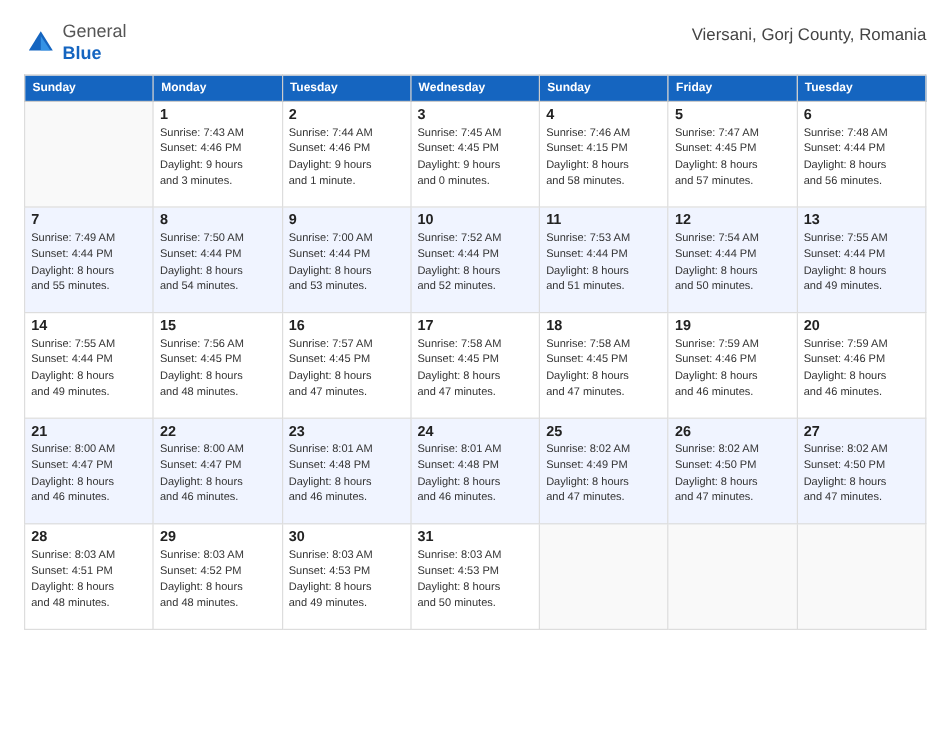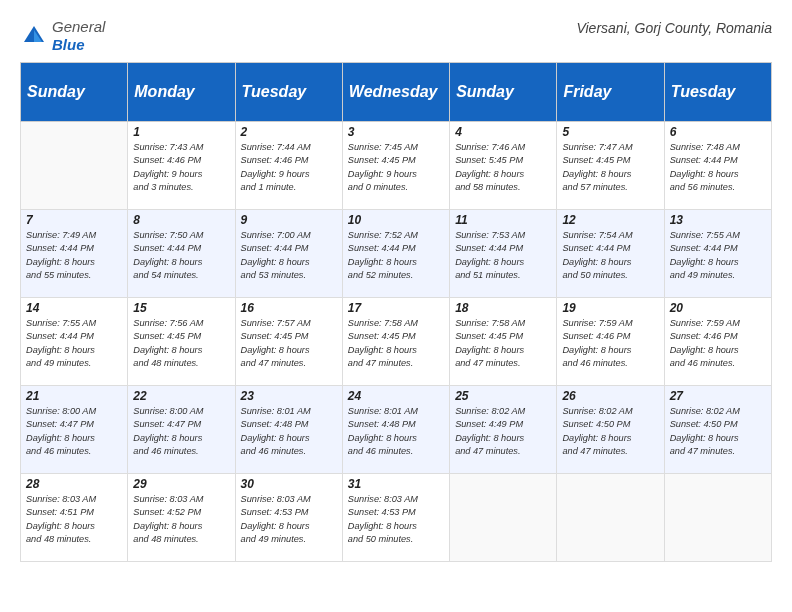--- a/index.html
+++ b/index.html
@@ -9,21 +9,20 @@
       font-family: Arial, sans-serif;
       background: #fff;
       overflow: hidden;
     }
     .page {
       width: 792px;
       height: 452px;
       padding: 18px 20px 10px 20px;
       display: flex;
       flex-direction: column;
-      font-style: italic;
     }
     .header {
       display: flex;
       justify-content: space-between;
       align-items: flex-start;
       margin-bottom: 8px;
     }
     .logo {
       display: flex;
       align-items: center;
@@ -54,23 +53,23 @@
       margin-top: 2px;
     }
     .calendar {
       width: 100%;
       border-collapse: collapse;
       flex: 1;
     }
     .calendar th {
       background: #1565c0;
       color: #fff;
-      font-size: 16px;
+      font-size: 10px;
       font-weight: bold;
-      padding: 20px 6px;
+      padding: 5px 6px;
       text-align: left;
       border: 1px solid #ccc;
     }
     .calendar td {
       border: 1px solid #ddd;
       vertical-align: top;
       padding: 3px 5px;
       font-size: 9.5px;
       color: #333;
       width: calc(100% / 7);
@@ -148,21 +147,21 @@
           <td>
             <span class="day-num">3</span>
             <div class="day-info" style="white-space: pre-line;">Sunrise: 7:45 AM
 Sunset: 4:45 PM
 Daylight: 9 hours
 and 0 minutes.</div>
           </td>
           <td>
             <span class="day-num">4</span>
             <div class="day-info" style="white-space: pre-line;">Sunrise: 7:46 AM
-Sunset: 5:45 PM
+Sunset: 4:15 PM
 Daylight: 8 hours
 and 58 minutes.</div>
           </td>
           <td>
             <span class="day-num">5</span>
             <div class="day-info" style="white-space: pre-line;">Sunrise: 7:47 AM
 Sunset: 4:45 PM
 Daylight: 8 hours
 and 57 minutes.</div>
           </td>

